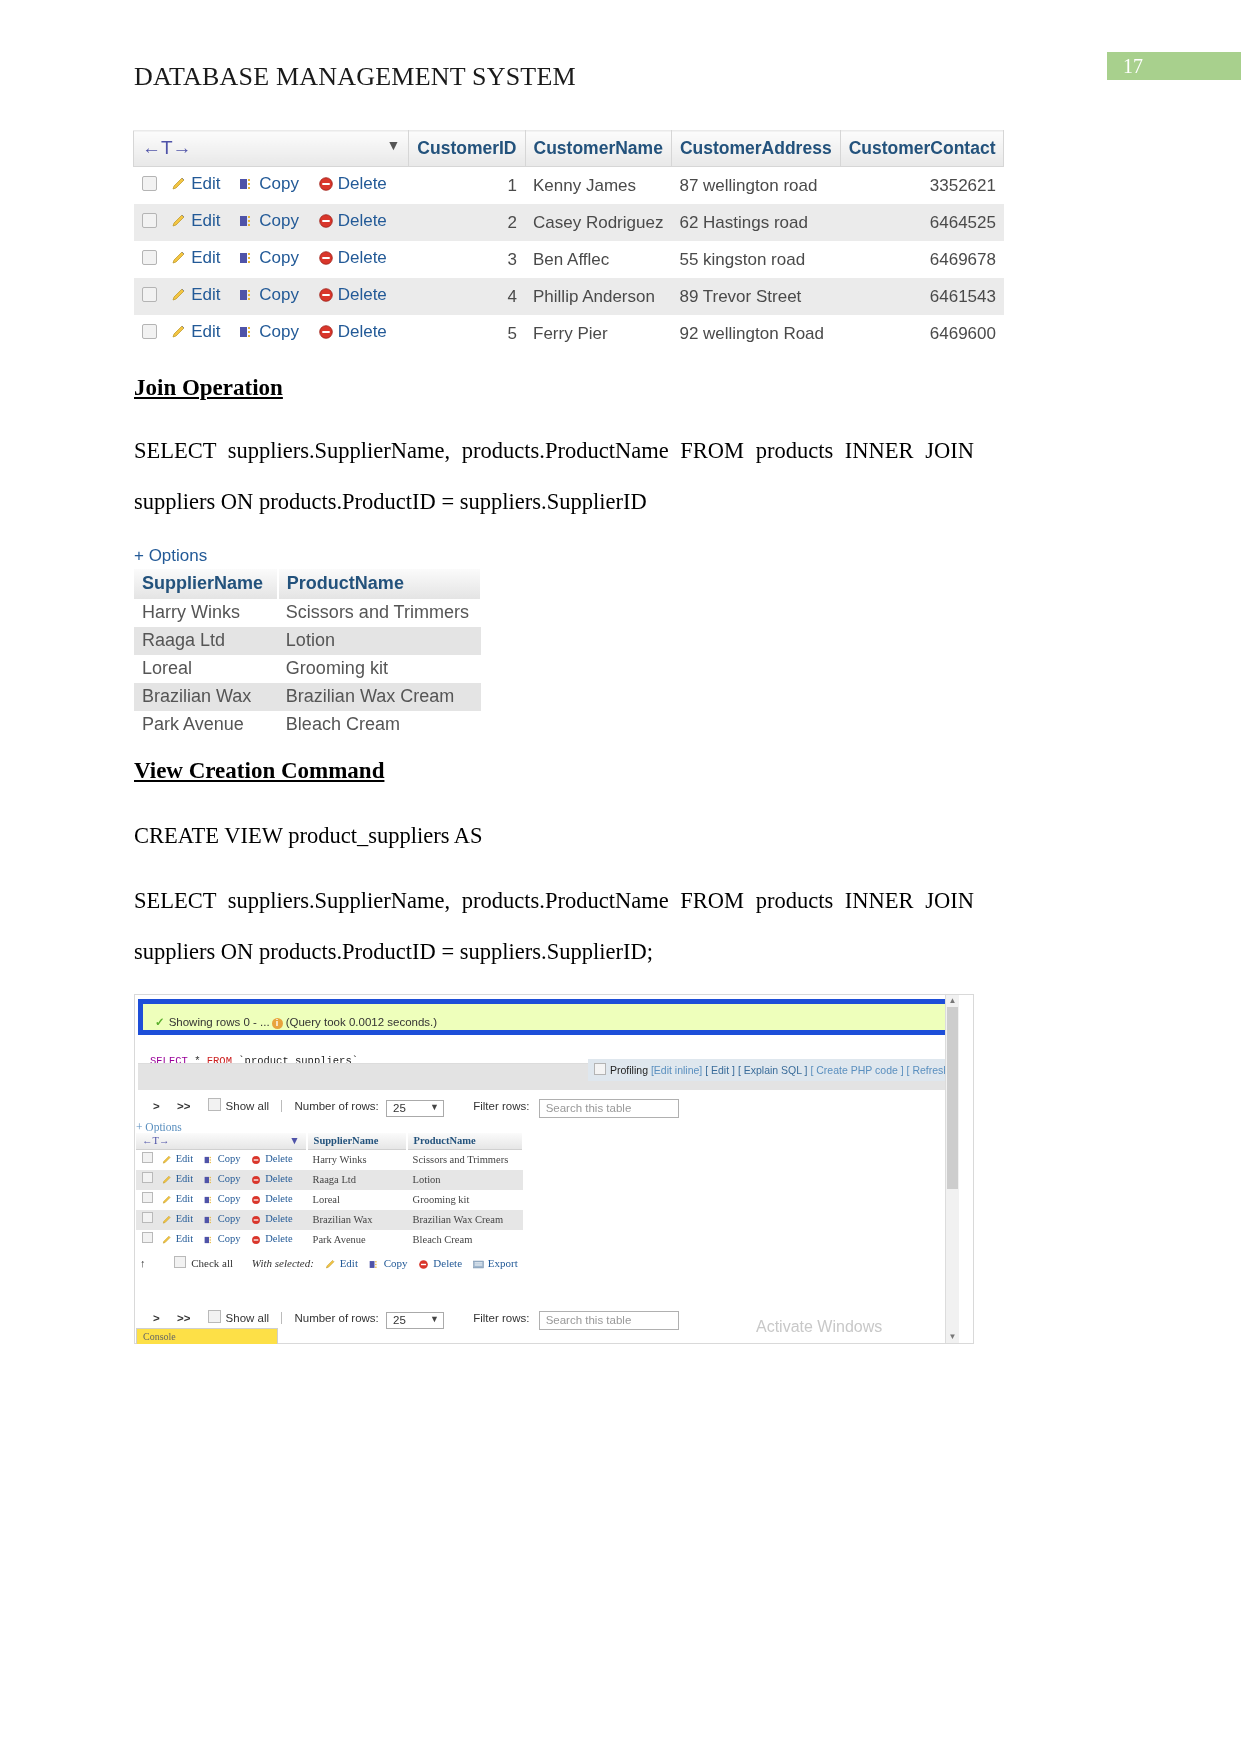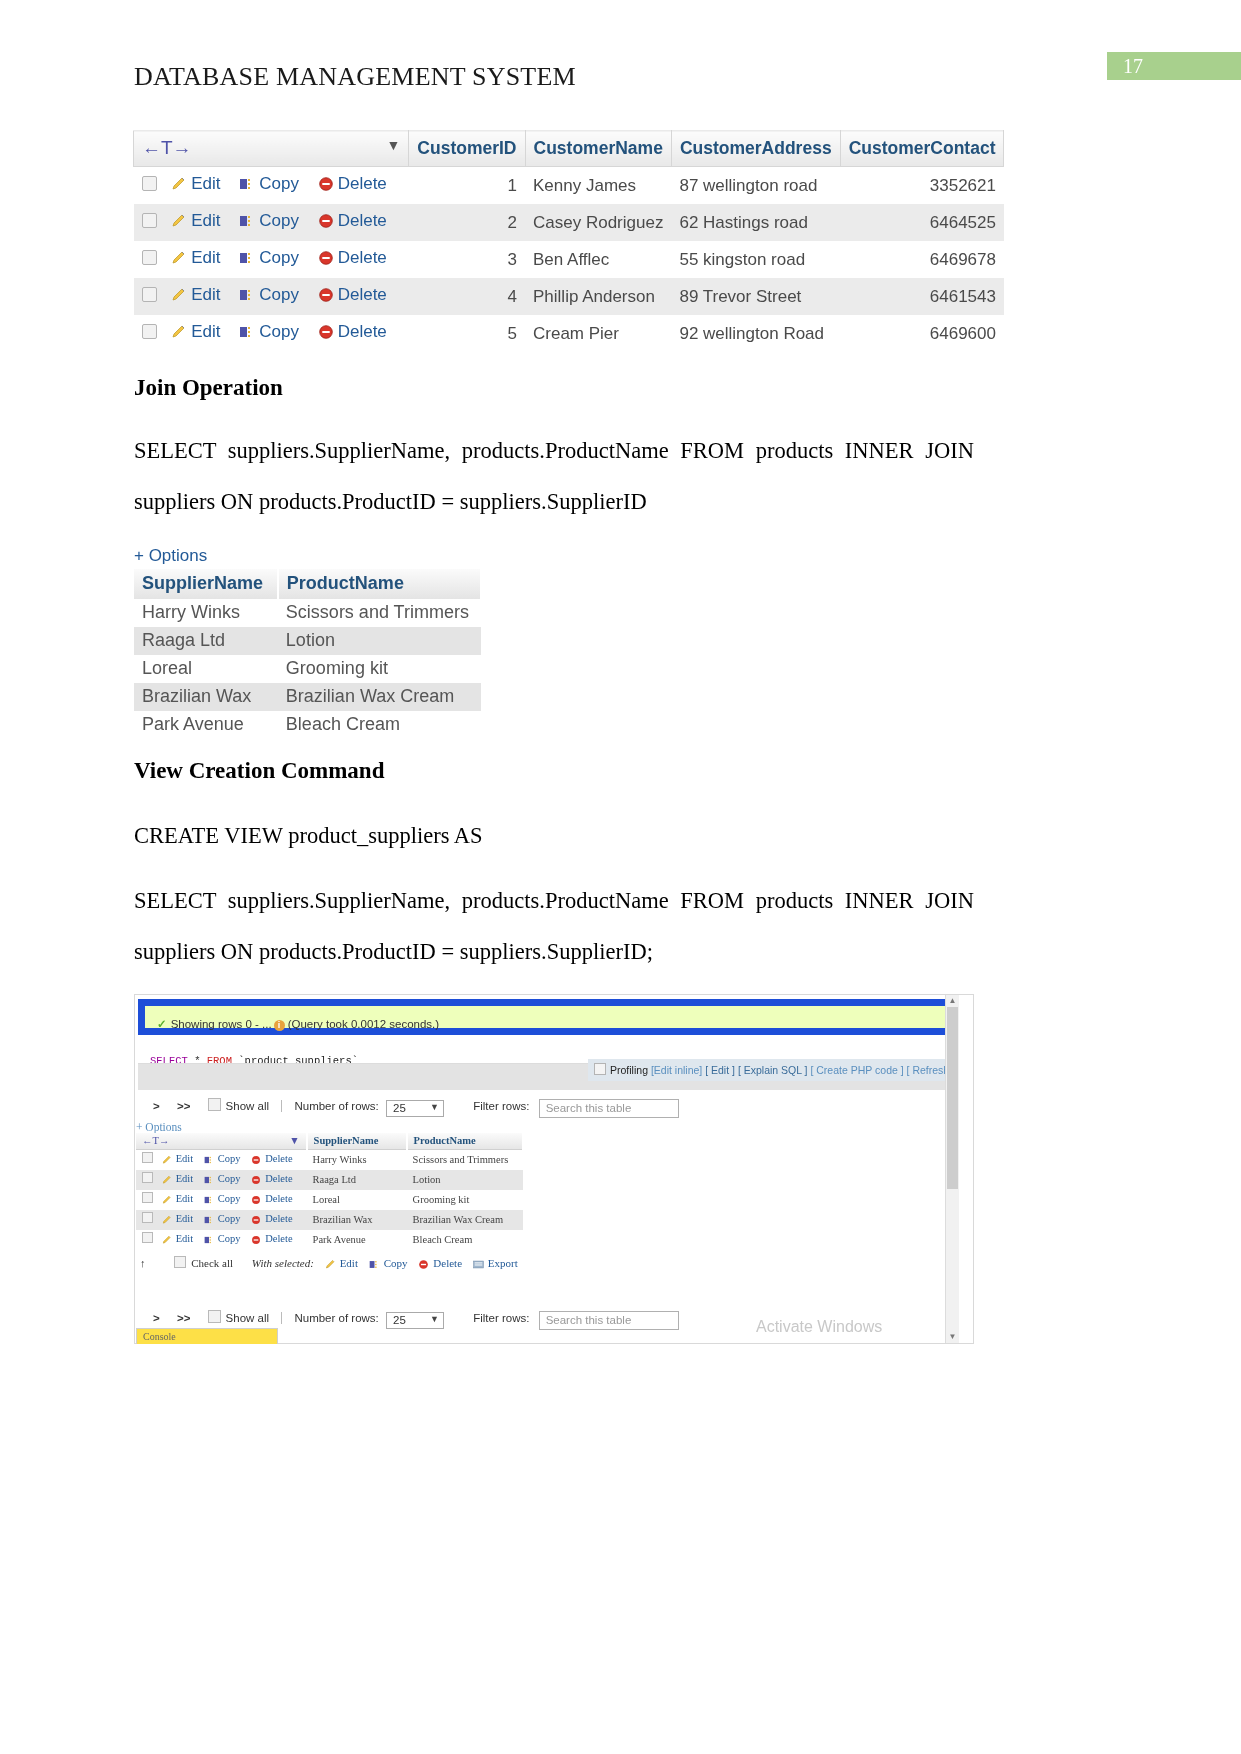--- a/index.html
+++ b/index.html
@@ -56,20 +56,21 @@
     color: #000;
     text-align: justify;
     text-justify: inter-word;
   }
   .section-heading {
     position: absolute;
     font-family: "Liberation Serif", serif;
     font-weight: bold;
     font-size: 23px;
     color: #000;
+    text-decoration: underline;
   }
 
   
   .pma-table {
     border-collapse: collapse;
     font-family: "Liberation Sans", sans-serif;
     color: #444;
   }
 
   
@@ -188,21 +189,21 @@
     position: absolute;
     left: 0; top: 0;
     width: 824px;
     height: 348px;
   }
   .status-bar {
     position: absolute;
     left: 3px; top: 4px;
     width: 818px; height: 36px;
     background: #eeffbb;
-    border: 7px solid #1d4ed8;
+    border: 5px solid #1d4ed8;
     box-sizing: border-box;
     font-size: 11.5px;
     color: #333;
     padding: 11px 0 0 12px;
   }
   .check-ico { color: #5ab02c; font-weight: bold; margin-right: 4px; }
   .info-ico {
     display: inline-block;
     width: 11px; height: 11px;
     border-radius: 50%;
@@ -583,21 +584,21 @@
           <span class="act">
             <span class="ico">
               <svg width="16" height="16" viewBox="0 0 16 16">
                   <circle cx="8" cy="8" r="6.3" fill="#d9362b" stroke="#9c1f18" stroke-width="0.8"></circle>
                   <rect x="4.3" y="7" width="7.4" height="2" fill="#ffffff"></rect>
                 </svg>
             </span><span>Delete</span>
           </span>
         </td>
         <td class="num">5</td>
-        <td>Cream Pier</td>
+        <td>Ferry Pier</td>
         <td>92 wellington Road</td>
         <td class="num">6469600</td>
       </tr>
     </tbody>
   </table>
 </div>
 
 <div class="section-heading" style="left:134px; top:375px;">Join Operation</div>
 
 <div class="body-para" style="left:134px; top:425px; width:840px;">SELECT  suppliers.SupplierName,  products.ProductName  FROM  products  INNER  JOIN suppliers ON products.ProductID = suppliers.SupplierID</div>

